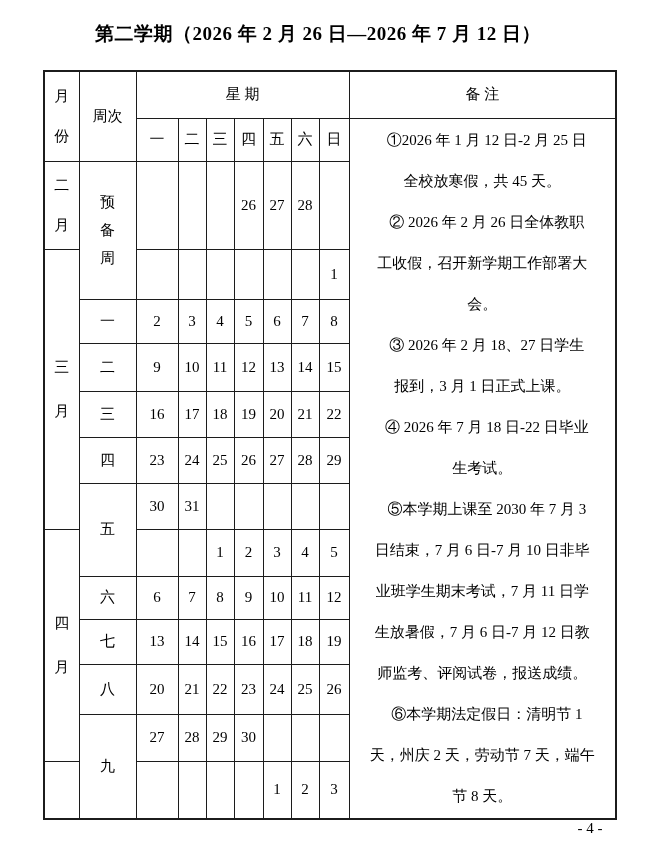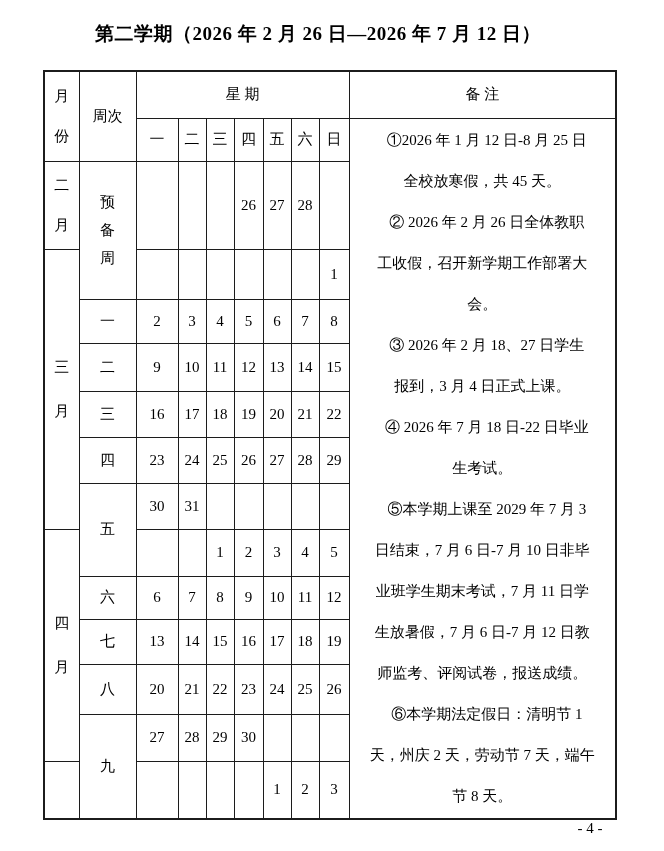--- a/index.html
+++ b/index.html
@@ -71,30 +71,30 @@
 
   <tr style="height:43px">
     <td>一</td>
     <td>二</td>
     <td>三</td>
     <td>四</td>
     <td>五</td>
     <td>六</td>
     <td>日</td>
     <td rowspan="14" class="notes">
-      <div class="note-line indent">①2026 年 1 月 12 日-8 月 25 日</div>
+      <div class="note-line indent">①2026 年 1 月 12 日-2 月 25 日</div>
       <div class="note-line">全校放寒假，共 45 天。</div>
       <div class="note-line indent">② 2026 年 2 月 26 日全体教职</div>
       <div class="note-line">工收假，召开新学期工作部署大</div>
       <div class="note-line">会。</div>
       <div class="note-line indent">③ 2026 年 2 月 18、27 日学生</div>
-      <div class="note-line">报到，3 月 4 日正式上课。</div>
+      <div class="note-line">报到，3 月 1 日正式上课。</div>
       <div class="note-line indent">④ 2026 年 7 月 18 日-22 日毕业</div>
       <div class="note-line">生考试。</div>
-      <div class="note-line indent">⑤本学期上课至 2029 年 7 月 3</div>
+      <div class="note-line indent">⑤本学期上课至 2030 年 7 月 3</div>
       <div class="note-line">日结束，7 月 6 日-7 月 10 日非毕</div>
       <div class="note-line">业班学生期末考试，7 月 11 日学</div>
       <div class="note-line">生放暑假，7 月 6 日-7 月 12 日教</div>
       <div class="note-line">师监考、评阅试卷，报送成绩。</div>
       <div class="note-line indent">⑥本学期法定假日：清明节 1</div>
       <div class="note-line">天，州庆 2 天，劳动节 7 天，端午</div>
       <div class="note-line">节 8 天。</div>
     </td>
   </tr>
 

